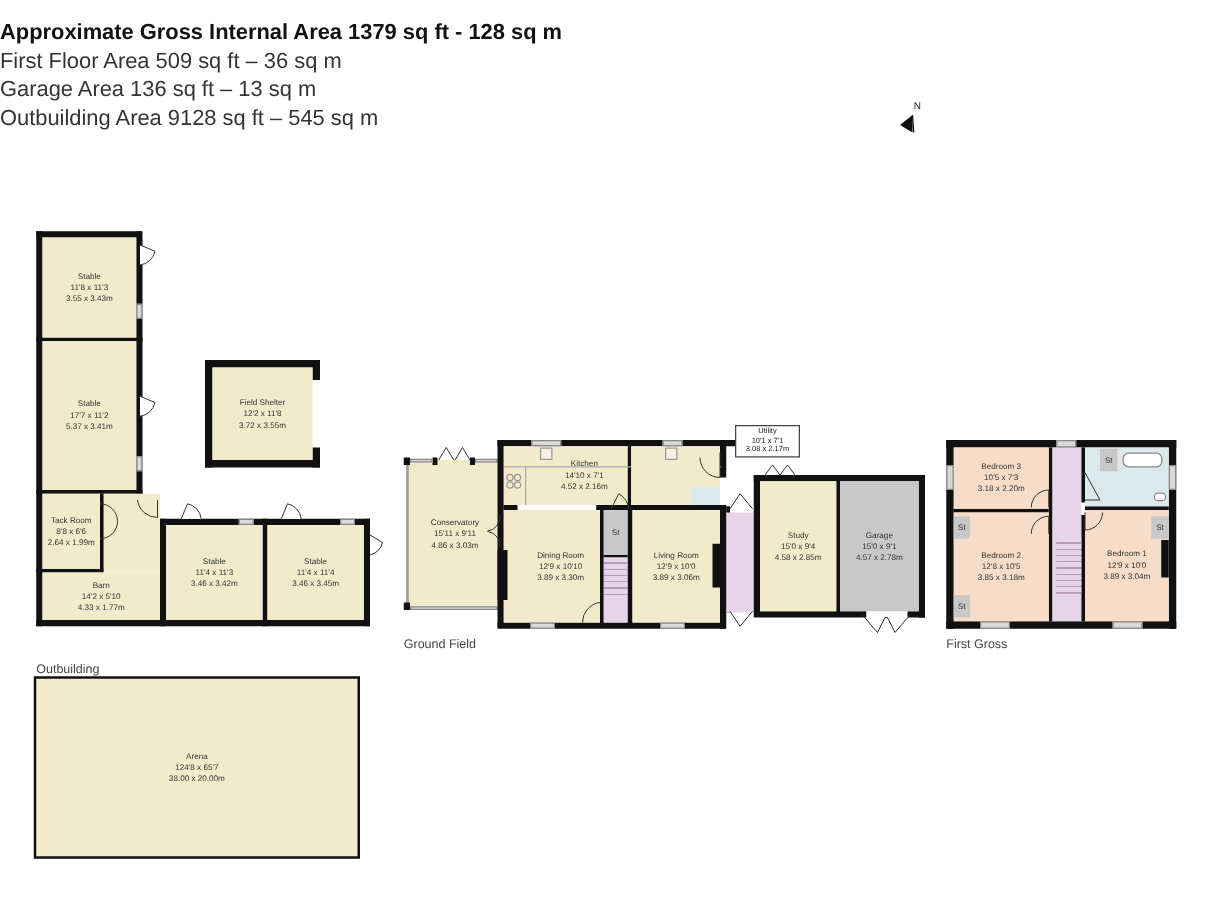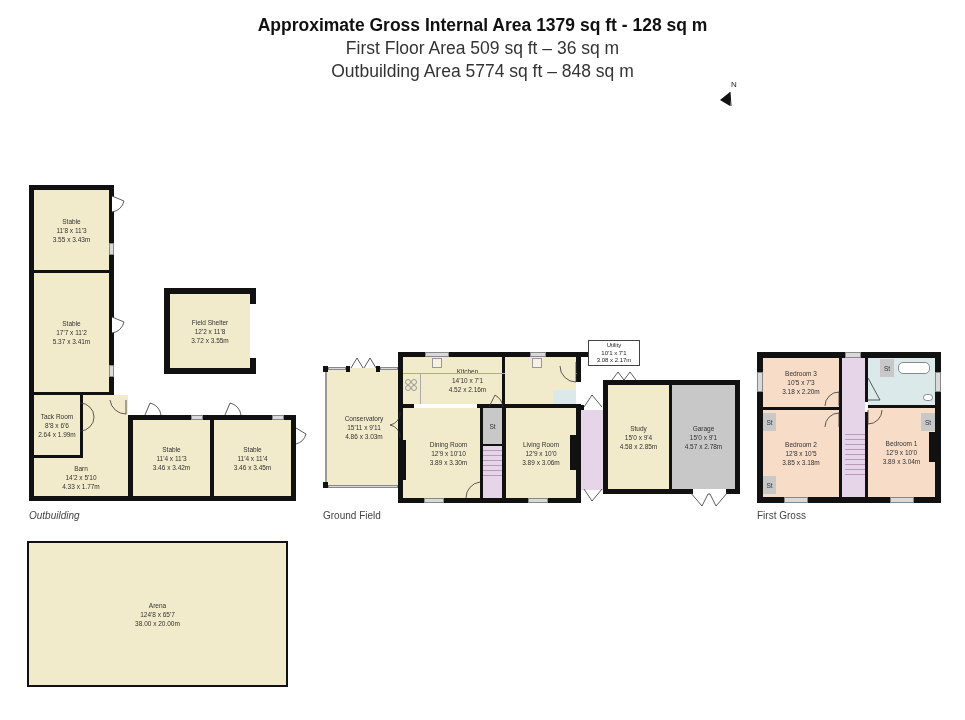--- a/index.html
+++ b/index.html
@@ -2,21 +2,21 @@
 <html><head>
 <meta charset="utf-8">
 <style>
   * { box-sizing: border-box; margin: 0; padding: 0; }
   body {
     width: 965px; height: 720px; background: #ffffff;
     position: relative; overflow: hidden;
     font-family: "Liberation Sans", "DejaVu Sans", sans-serif;
     color: #222;
   }
-  .header { position: absolute; left: 0; top: 14px; width: 965px; text-align: center; }
+  .header { position: absolute; left: 0; top: 14px; width: 965px; }
   .header .bold { font-weight: bold; font-size: 17.5px; line-height: 23px; color: #111; }
   .header .line { font-size: 17.5px; line-height: 23px; color: #333; }
   .compass { position: absolute; left: 716px; top: 80px; width: 24px; height: 30px; }
 
   .room {
     position: absolute; background: #f2ebcb;
     display: flex; align-items: center; justify-content: center; text-align: center;
   }
   .room.grey { background: #c8c8c8; }
   .room.lilac { background: #e6d4e8; }
@@ -32,21 +32,22 @@
   .utility-box { position: absolute; border: 1px solid #444; background: #fff; text-align: center;
     font-size: 6px; line-height: 7.5px; padding-top: 1px; }
   svg.door { position: absolute; overflow: visible; }
 </style>
 </head>
 <body>
 
 <div class="header">
   <div class="bold">Approximate Gross Internal Area 1379 sq ft - 128 sq m</div>
   <div class="line">First Floor Area 509 sq ft – 36 sq m</div>
-  <div class="line">Outbuilding Area 5774 sq ft – 848 sq m</div>
+  <div class="line">Garage Area 136 sq ft – 13 sq m</div>
+  <div class="line">Outbuilding Area 9128 sq ft – 545 sq m</div>
 </div>
 
 <div class="compass">
   <svg width="24" height="30" viewBox="0 0 24 30">
     <polygon points="4,20 14,12 14,26" fill="#111"></polygon>
     <line x1="14" y1="12" x2="15" y2="26" stroke="#111" stroke-width="1"></line>
   </svg>
   <span style="position:absolute;left:15px;top:0px;font-size:8px;">N</span>
 </div>
 
@@ -129,21 +130,21 @@
   <svg class="door" style="left:296px;top:428px;" width="14" height="18">
       <path d="M0,0 L10,6 A14,14 0 0 1 0,16" fill="#fff" stroke="#333" stroke-width="0.8"></path>
     </svg>
   <svg class="door" style="left:80px;top:403px;" width="18" height="30">
       <path d="M0,0 A14,14 0 0 1 0,28" fill="none" stroke="#333" stroke-width="0.8"></path>
     </svg>
   <svg class="door" style="left:108px;top:398px;" width="22" height="18">
       <path d="M2,2 A16,16 0 0 0 18,16 L18,2" fill="none" stroke="#333" stroke-width="0.8"></path>
     </svg>
 
-  <div class="floor-label" style="left:29px;top:510px;font-style:italic;">Outbuilding</div>
+  <div class="floor-label" style="left:29px;top:530px;">Outbuilding</div>
 
   <div class="wall" style="left:164px;top:288px;width:92px;height:6px;"></div>
   <div class="wall" style="left:164px;top:288px;width:6px;height:86px;"></div>
   <div class="wall" style="left:164px;top:368px;width:92px;height:6px;"></div>
   <div class="wall" style="left:250px;top:288px;width:6px;height:16px;"></div>
   <div class="wall" style="left:250px;top:358px;width:6px;height:16px;"></div>
   <div class="room" style="left:170px;top:294px;width:80px;height:74px;">
     <div class="rlabel">
         <div>Field Shelter</div>
         <div>12'2 x 11'8</div>

